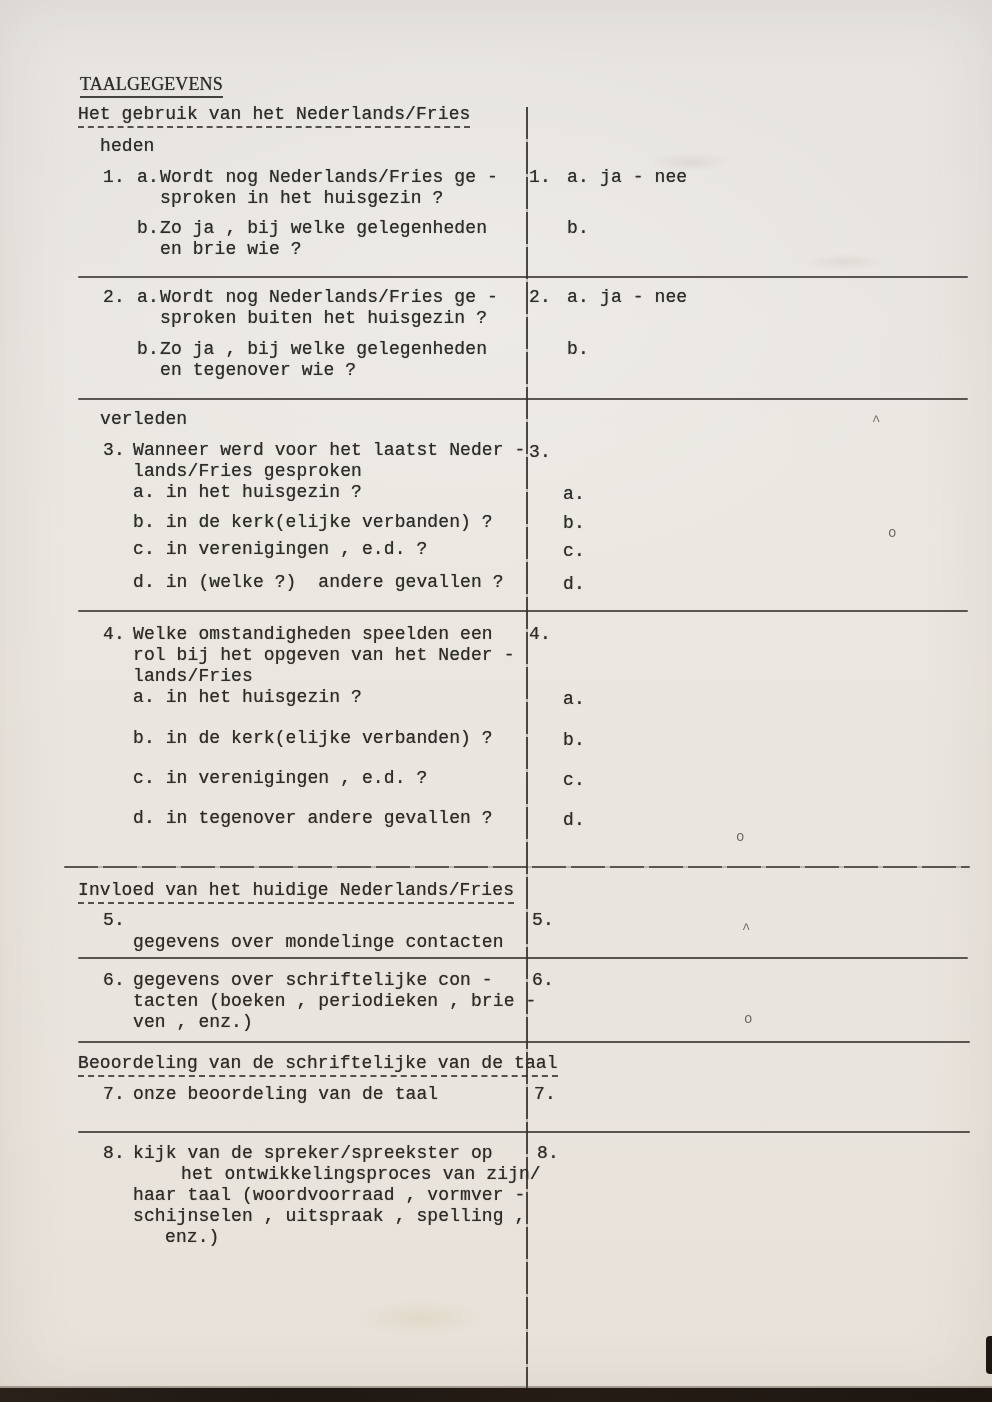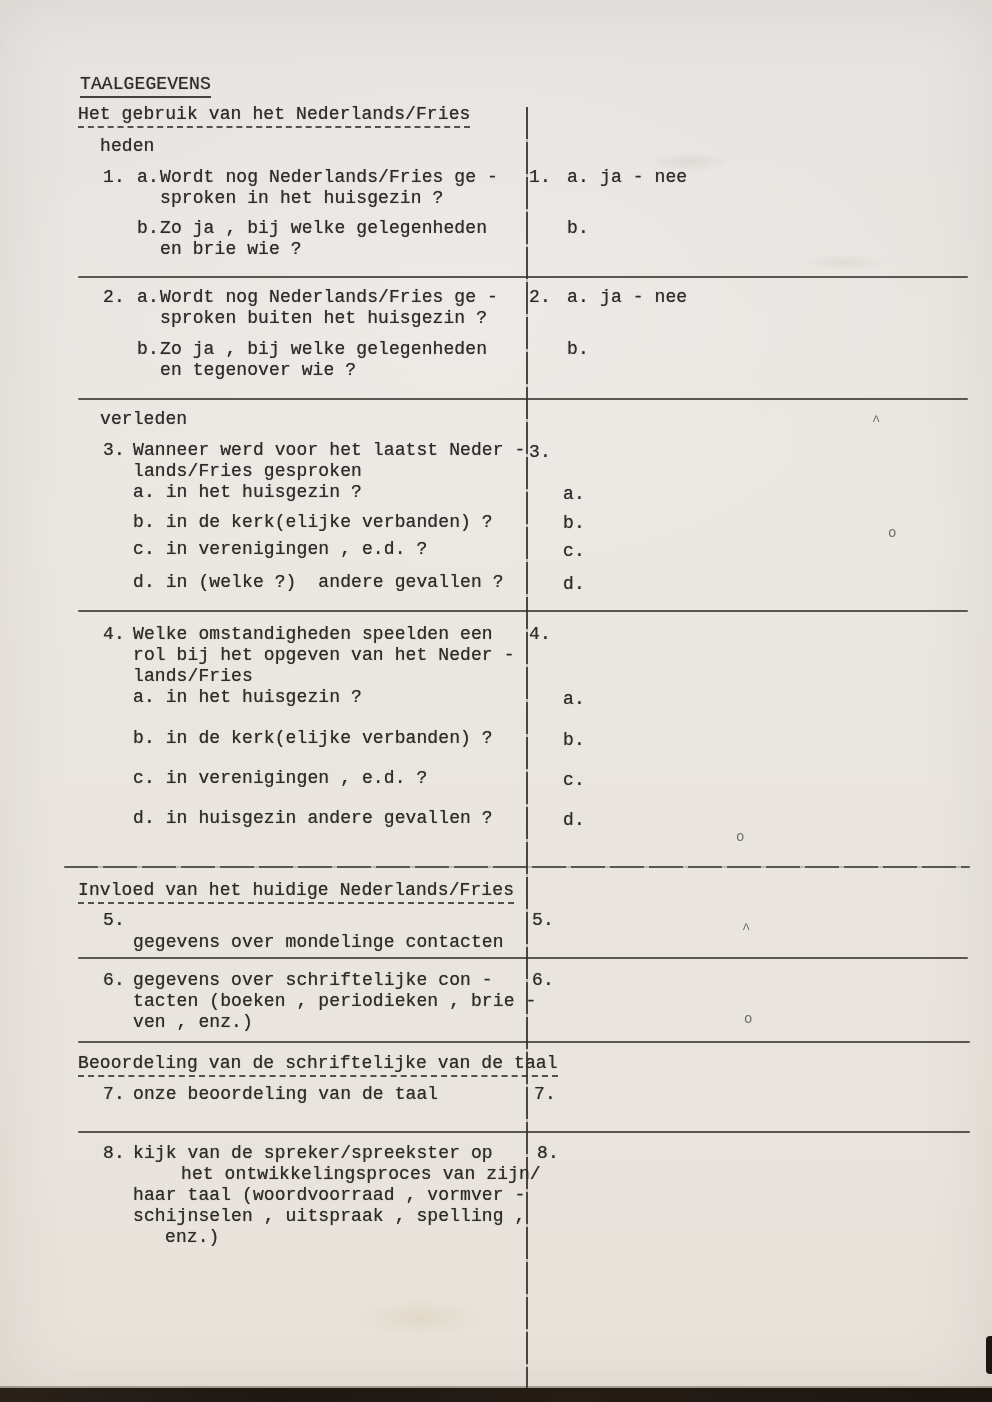--- a/index.html
+++ b/index.html
@@ -55,21 +55,21 @@
   .edge-notch{
     position:absolute;right:0;top:1336px;width:6px;height:38px;
     background:#1d1611;border-radius:4px 0 0 4px;
   }
 </style>
 </head>
 <body>
 
 <div class="page">
 
-  <div class="t u-solid" style="left:80px;top:74px;">TAALGEGEVENS</div>
+  <div class="t u-solid" style="left:80px;top:74px;font-family:Liberation Serif, serif;">TAALGEGEVENS</div>
   <div class="t u-dash" style="left:78px;top:104px;">Het gebruik van het Nederlands/Fries</div>
   <div class="t" style="left:100px;top:136px;">heden</div>
 
   <div class="t" style="left:103px;top:167px;">1.</div>
   <div class="t" style="left:137px;top:167px;">a.</div>
   <div class="t" style="left:160px;top:167px;">Wordt nog Nederlands/Fries ge -</div>
   <div class="t" style="left:160px;top:188px;">sproken in het huisgezin ?</div>
   <div class="t" style="left:137px;top:218px;">b.</div>
   <div class="t" style="left:160px;top:218px;">Zo ja , bij welke gelegenheden</div>
   <div class="t" style="left:160px;top:239px;">en brie wie ?</div>
@@ -114,21 +114,21 @@
 
   <div class="rule" style="left:78px;top:610px;width:890px;"></div>
 
   <div class="t" style="left:103px;top:624px;">4.</div>
   <div class="t" style="left:133px;top:645px;">rol bij het opgeven van het Neder -</div>
   <div class="t" style="left:133px;top:624px;">Welke omstandigheden speelden een</div>
   <div class="t" style="left:133px;top:666px;">lands/Fries</div>
   <div class="t" style="left:133px;top:687px;">a. in het huisgezin ?</div>
   <div class="t" style="left:133px;top:728px;">b. in de kerk(elijke verbanden) ?</div>
   <div class="t" style="left:133px;top:768px;">c. in verenigingen , e.d. ?</div>
-  <div class="t" style="left:133px;top:808px;">d. in huisgezin andere gevallen ?</div>
+  <div class="t" style="left:133px;top:808px;">d. in tegenover andere gevallen ?</div>
 
   <div class="t" style="left:529px;top:624px;">4.</div>
   <div class="t" style="left:563px;top:689px;">a.</div>
   <div class="t" style="left:563px;top:730px;">b.</div>
   <div class="t" style="left:563px;top:770px;">c.</div>
   <div class="t" style="left:563px;top:810px;">d.</div>
 
   <div class="rule sketchy" style="left:64px;top:866px;width:906px;"></div>
 
   <div class="t u-dash" style="left:78px;top:880px;">Invloed van het huidige Nederlands/Fries</div>

